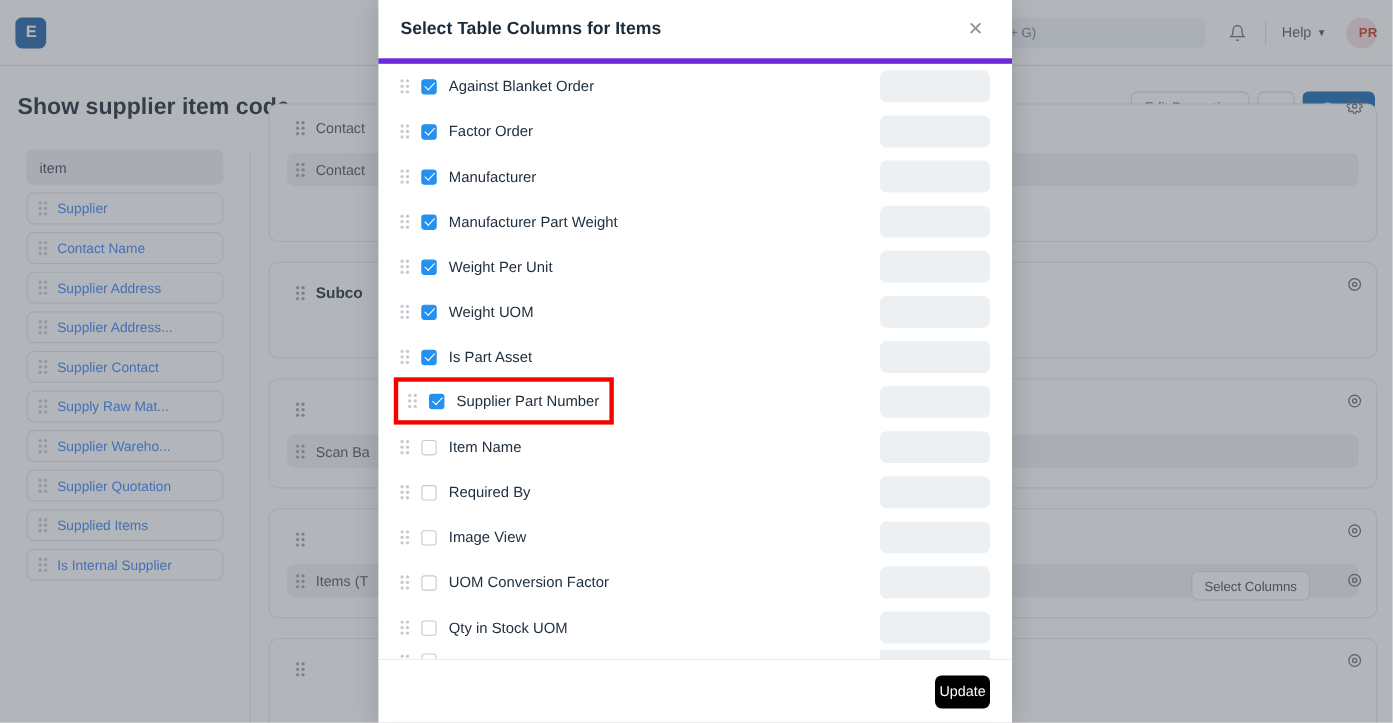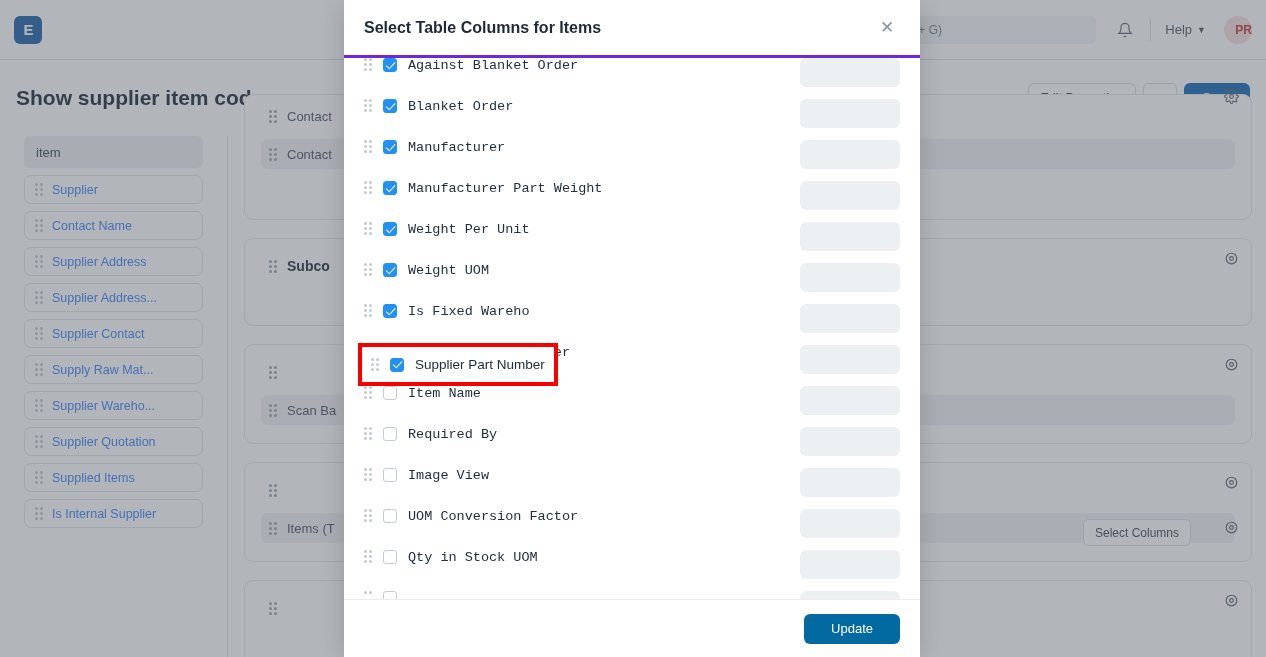--- a/index.html
+++ b/index.html
@@ -149,41 +149,40 @@
   #modal {
     position: absolute;
     left: 344px; top: 0; width: 576px; height: 657px;
     background: #ffffff;
     z-index: 60;
     display: flex; flex-direction: column;
     box-shadow: 0 2px 24px rgba(0,0,0,0.16);
   }
   .modal-head {
     height: 58px; flex: none;
-    border-bottom: 3px solid #6d28d9;
+    border-bottom: 5px solid #6d28d9;
     display: flex; align-items: center;
     padding: 0 20px;
   }
   .modal-title { font-size: 16px; font-weight: 600; color: #1d2a38; }
   .modal-head .sp { flex: 1; }
   .close-x {
     width: 26px; height: 26px;
     display: flex; align-items: center; justify-content: center;
     color: #8d969e; font-size: 17px;
   }
   .modal-body {
     flex: 1; overflow: hidden;
     padding: 0 20px;
     position: relative;
   }
   .col-row {
     height: 41px;
-    display: flex; align-items: flex-start;
+    display: flex; align-items: center;
     gap: 11px;
-    font-family: Liberation Mono, monospace;
   }
   .cb {
     width: 14px; height: 14px; border-radius: 3px;
     border: 1px solid #c4ccd3; background: #fff;
     flex: none;
     display: flex; align-items: center; justify-content: center;
   }
   .cb.on { background: #2490ef; border-color: #2490ef; }
   .cb.on::after {
     content: ""; width: 4px; height: 7.5px;
@@ -197,23 +196,23 @@
     flex: none;
   }
   .modal-foot {
     height: 58px; flex: none;
     border-top: 1px solid #ebedef;
     display: flex; align-items: center; justify-content: flex-end;
     padding: 0 20px;
   }
   .btn-update {
     height: 30px; border-radius: 6px;
-    background: #0369a1; color: #fff;
+    background: #000000; color: #fff;
     font-size: 13px; border: none;
-    padding: 0 27px;
+    padding: 0 4px;
     display:flex; align-items:center;
   }
 
   
   #highlight {
     position: absolute;
     left: 358px; top: 343px; width: 200px; height: 43px;
     border: 4px solid #f70000;
     background: #ffffff;
     z-index: 70;
@@ -552,21 +551,21 @@
     <div class="col-row">
       <span class="dots">
           <i></i>
           <i></i>
           <i></i>
           <i></i>
           <i></i>
           <i></i>
         </span>
       <span class="cb on"></span>
-      <span class="col-label">Blanket Order</span>
+      <span class="col-label">Factor Order</span>
       <span class="width-input"></span>
     </div>
     <div class="col-row">
       <span class="dots">
           <i></i>
           <i></i>
           <i></i>
           <i></i>
           <i></i>
           <i></i>
@@ -617,21 +616,21 @@
     <div class="col-row">
       <span class="dots">
           <i></i>
           <i></i>
           <i></i>
           <i></i>
           <i></i>
           <i></i>
         </span>
       <span class="cb on"></span>
-      <span class="col-label">Is Fixed Wareho</span>
+      <span class="col-label">Is Part Asset</span>
       <span class="width-input"></span>
     </div>
     <div class="col-row">
       <span class="dots">
           <i></i>
           <i></i>
           <i></i>
           <i></i>
           <i></i>
           <i></i>

